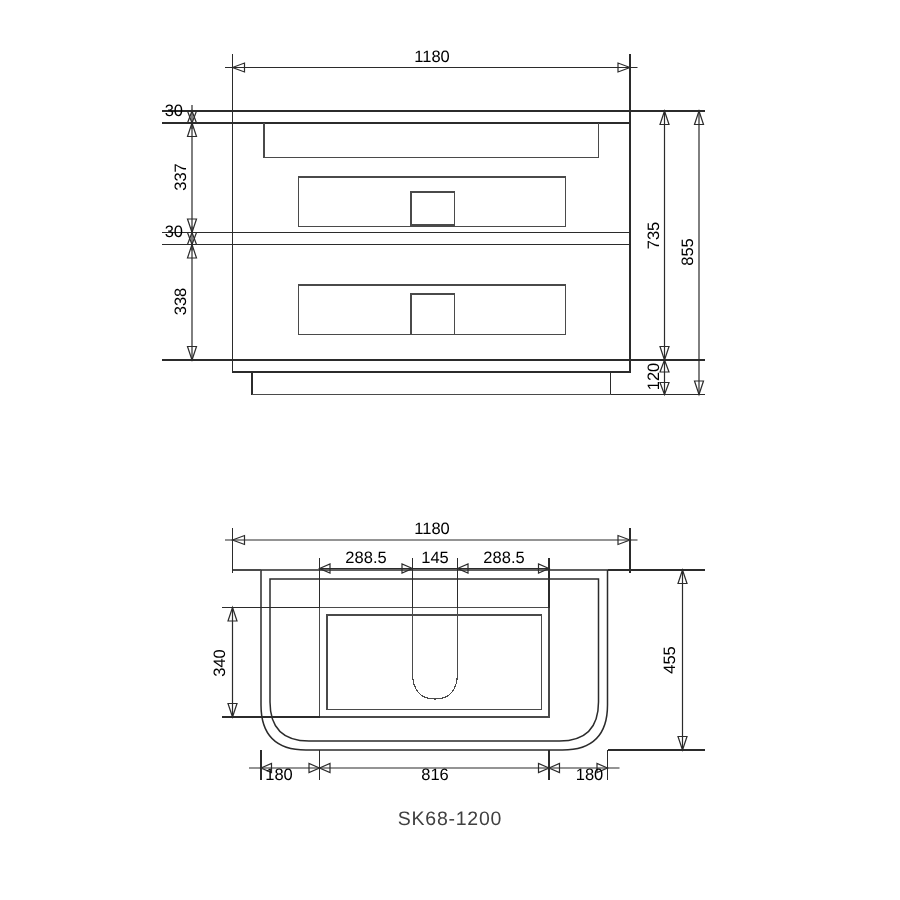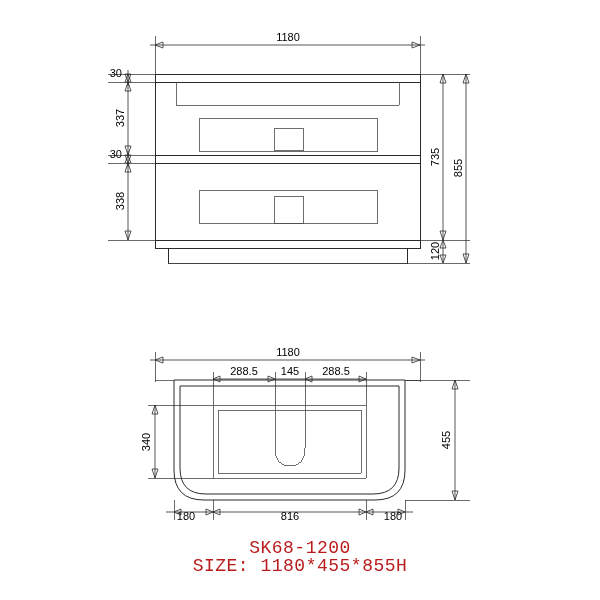--- a/index.html
+++ b/index.html
@@ -60,24 +60,24 @@
     fill: #000000;
   }
   text.dimtxt.v {
     font-size: 11px;
   }
   .caption {
     position: absolute;
     left: 0;
     width: 600px;
     text-align: center;
-    font-family: Liberation Mono, monospace;
-    font-size: 18px;
+    font-family: Liberation Sans, sans-serif;
+    font-size: 13px;
     letter-spacing: 0.5px;
-    color: #b91c1c;
+    color: #404040;
     white-space: pre;
   }
   #cap-model { top: 538px; }
   #cap-size { top: 556px; }
 </style>
 </head>
 <body>
 
 <div id="sheet">
 
@@ -225,15 +225,14 @@
       <text class="dimtxt" x="290" y="520" text-anchor="middle">816</text>
 
       <line class="dim" x1="366" y1="512" x2="413" y2="512"></line>
       <path class="dim" d="M366 512 l7 -3 l0 6 z" fill="#2b2b2b"></path>
       <path class="dim" d="M405 512 l-7 -3 l0 6 z" fill="#2b2b2b"></path>
       <text class="dimtxt" x="393" y="520" text-anchor="middle">180</text>
     </g>
   </svg>
 
   <div class="caption" id="cap-model">SK68-1200</div>
-  <div class="caption" id="cap-size">SIZE: 1180*455*855H</div>
 
 </div>
 
 </body></html>

